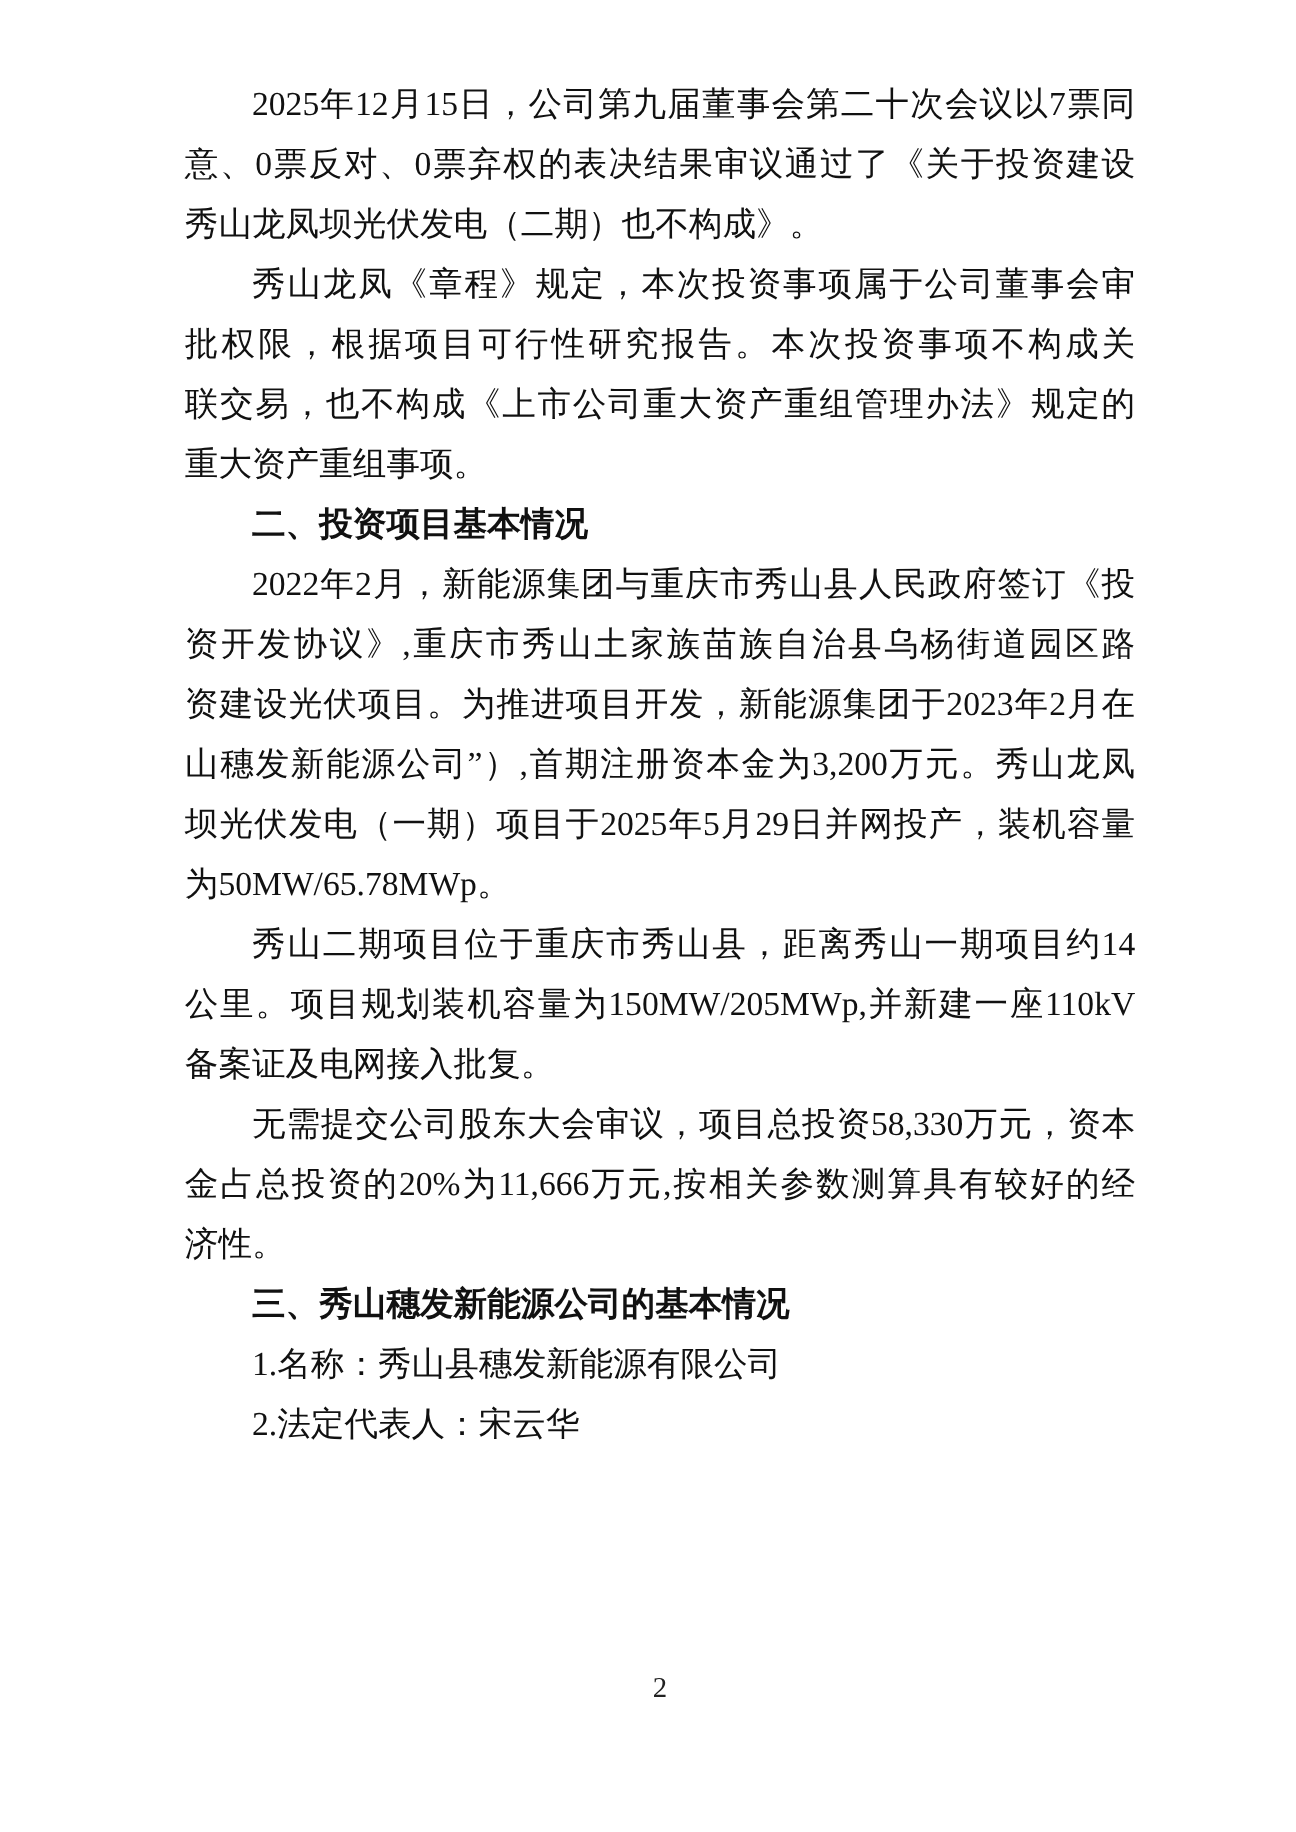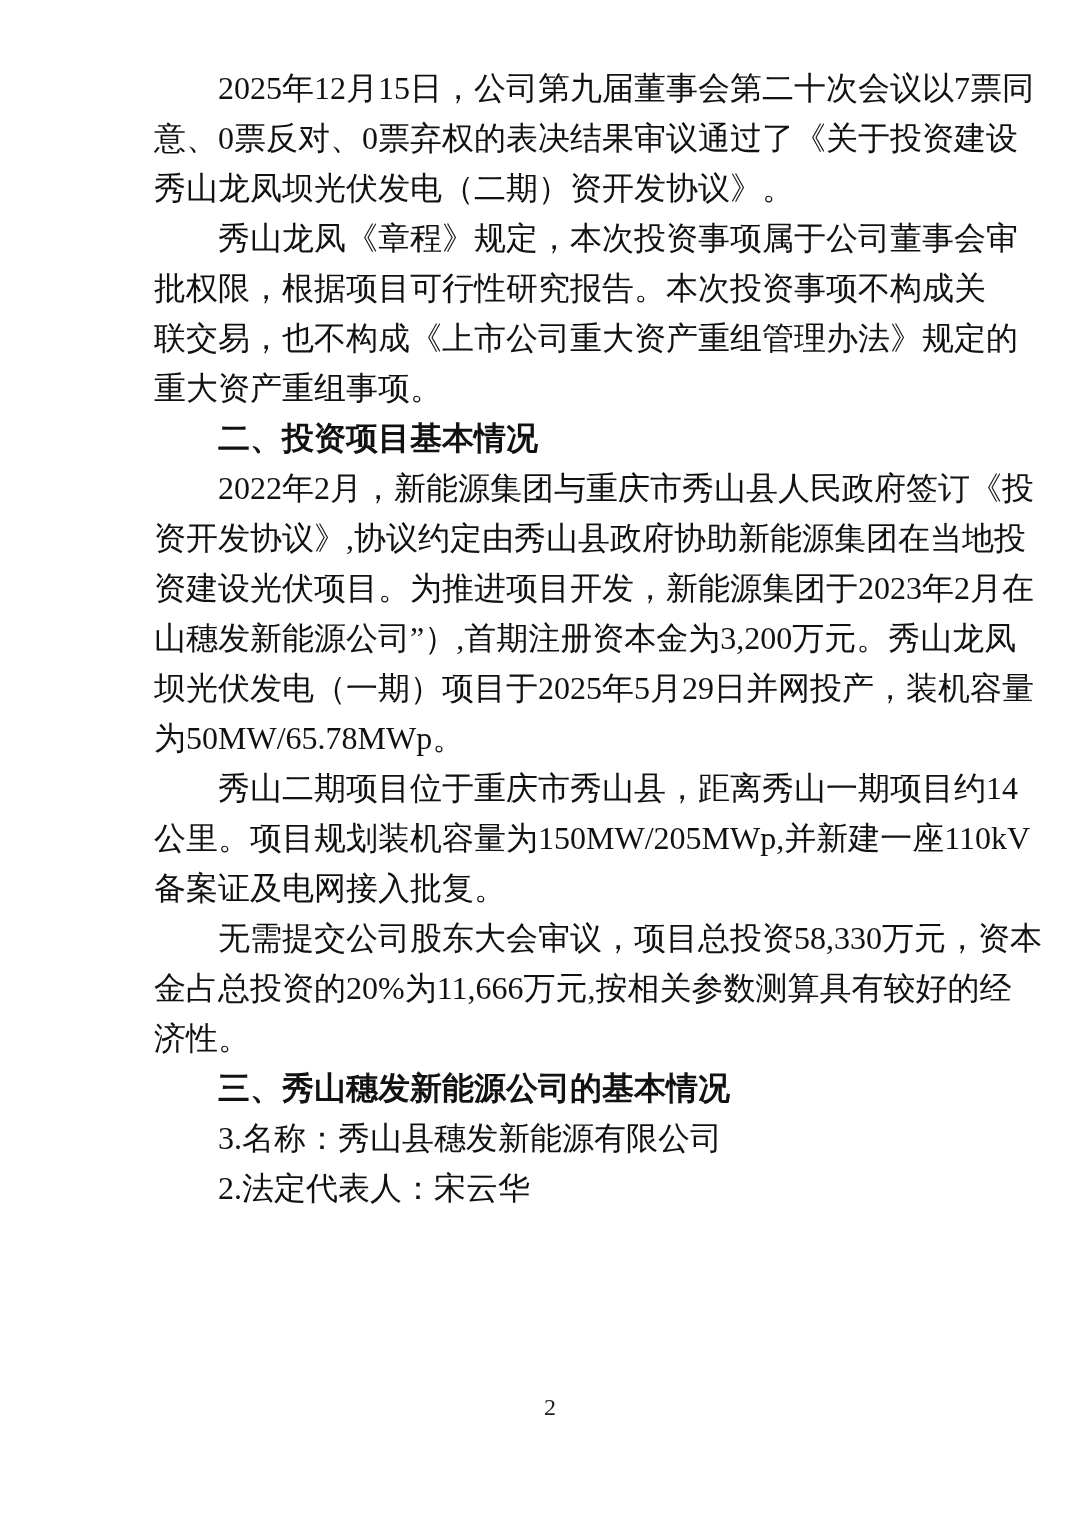--- a/index.html
+++ b/index.html
@@ -18,21 +18,21 @@
   }
   .content {
     position: absolute;
     left: 154px;
     top: 63px;
     width: 792px;
   }
   .ln {
     height: 50px;
     line-height: 50px;
-    font-size: 32px;
+    font-size: 28px;
     white-space: nowrap;
     text-align: left;
     letter-spacing: 0;
   }
   
   .jf {
     text-align: justify;
     text-align-last: justify;
   }
   
@@ -54,45 +54,45 @@
   }
 </style>
 </head>
 <body>
 
 <div class="page">
   <div class="content">
 
     <div class="ln ind jf">2025年12月15日，公司第九届董事会第二十次会议以7票同</div>
     <div class="ln jf">意、0票反对、0票弃权的表决结果审议通过了《关于投资建设</div>
-    <div class="ln">秀山龙凤坝光伏发电（二期）资开发协议》。</div>
+    <div class="ln">秀山龙凤坝光伏发电（二期）也不构成》。</div>
 
     <div class="ln ind jf">秀山龙凤《章程》规定，本次投资事项属于公司董事会审</div>
     <div class="ln jf">批权限，根据项目可行性研究报告。本次投资事项不构成关</div>
     <div class="ln jf">联交易，也不构成《上市公司重大资产重组管理办法》规定的</div>
     <div class="ln">重大资产重组事项。</div>
 
     <div class="ln ind b">二、投资项目基本情况</div>
 
     <div class="ln ind jf">2022年2月，新能源集团与重庆市秀山县人民政府签订《投</div>
-    <div class="ln jf">资开发协议》,协议约定由秀山县政府协助新能源集团在当地投</div>
+    <div class="ln jf">资开发协议》,重庆市秀山土家族苗族自治县乌杨街道园区路</div>
     <div class="ln jf">资建设光伏项目。为推进项目开发，新能源集团于2023年2月在</div>
     <div class="ln jf">山穗发新能源公司”）,首期注册资本金为3,200万元。秀山龙凤</div>
     <div class="ln jf">坝光伏发电（一期）项目于2025年5月29日并网投产，装机容量</div>
     <div class="ln">为50MW/65.78MWp。</div>
 
     <div class="ln ind jf">秀山二期项目位于重庆市秀山县，距离秀山一期项目约14</div>
     <div class="ln jf">公里。项目规划装机容量为150MW/205MWp,并新建一座110kV</div>
     <div class="ln">备案证及电网接入批复。</div>
 
     <div class="ln ind jf">无需提交公司股东大会审议，项目总投资58,330万元，资本</div>
     <div class="ln jf">金占总投资的20%为11,666万元,按相关参数测算具有较好的经</div>
     <div class="ln">济性。</div>
 
     <div class="ln ind b">三、秀山穗发新能源公司的基本情况</div>
 
-    <div class="ln ind">3.名称：秀山县穗发新能源有限公司</div>
+    <div class="ln ind">1.名称：秀山县穗发新能源有限公司</div>
     <div class="ln ind">2.法定代表人：宋云华</div>
 
   </div>
 
   <div class="footer">2</div>
 </div>
 
 </body></html>

